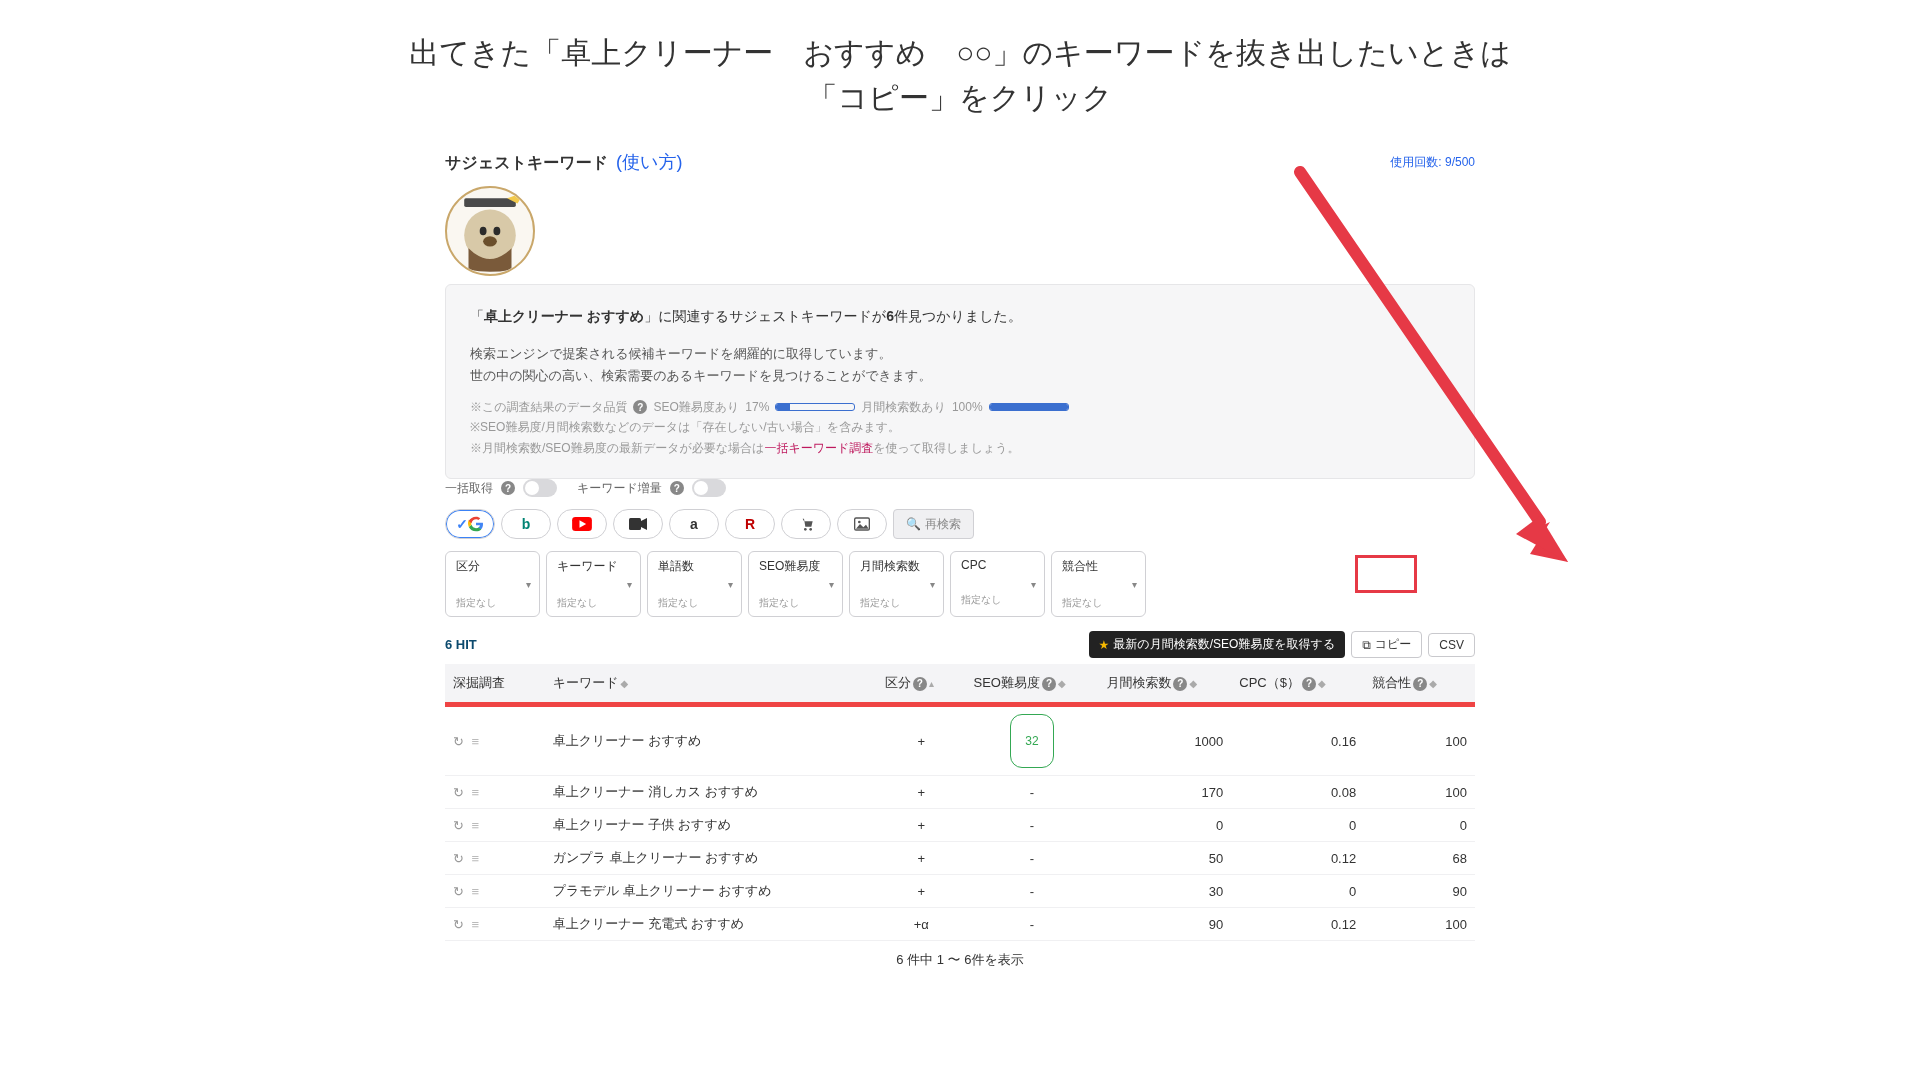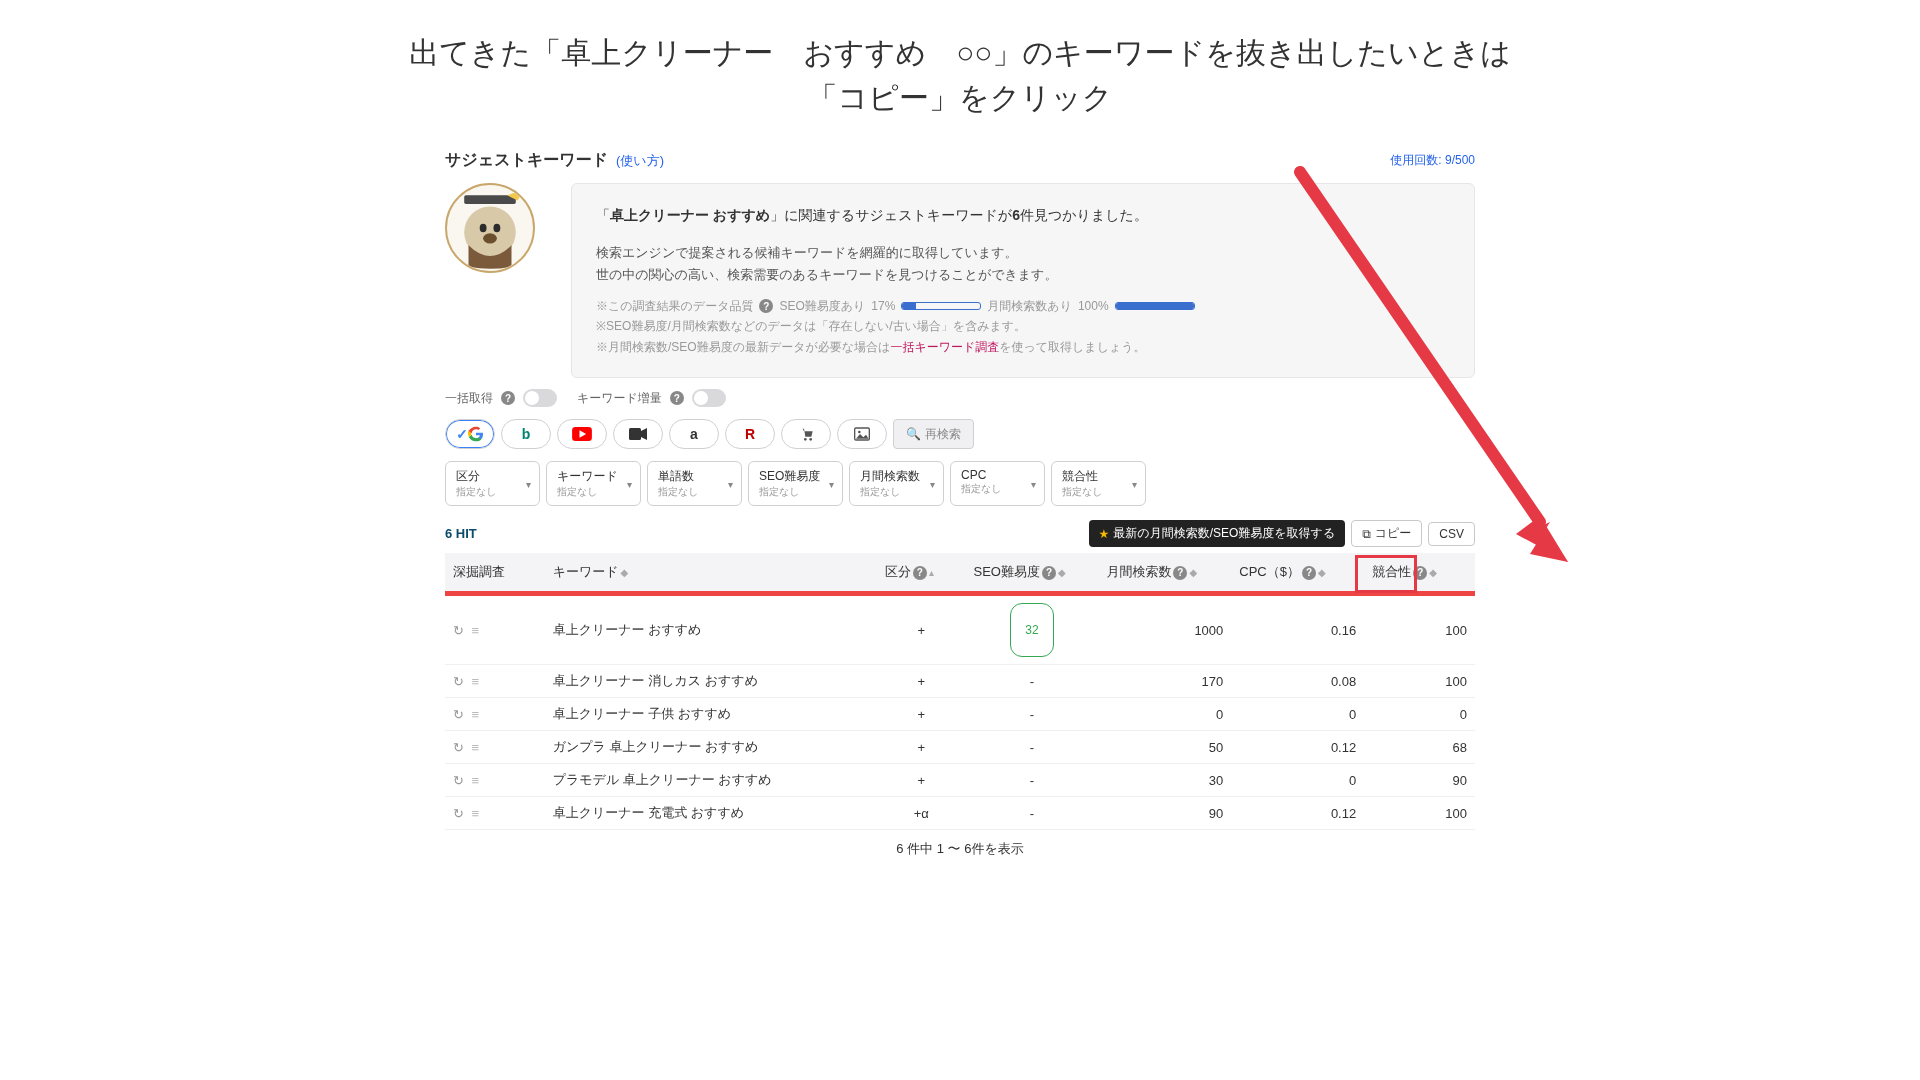--- a/index.html
+++ b/index.html
@@ -33,23 +33,23 @@
   z-index: 10;
 }
 .header-row {
   display: flex;
   justify-content: space-between;
   align-items: center;
   margin-bottom: 12px;
 }
 .title-area { display: flex; align-items: baseline; gap: 8px; }
 .title { font-size: 16px; font-weight: 700; color: #333; }
-.howto-link { font-size: 13px; color: #2563eb; text-decoration: none; }
+.howto-link { font-size: 18px; color: #2563eb; text-decoration: none; }
 .usage { font-size: 12px; color: #2563eb; }
-.info-block { display: flex; gap: 36px; margin-bottom: 11px; }
+.info-block { display: flex; gap: 8px; margin-bottom: 0; flex-direction: column; }
 .avatar {
   width: 90px; height: 90px; border-radius: 50%;
   border: 2px solid #c9a76a;
   overflow: hidden;
   flex-shrink: 0;
   display: flex; align-items: center; justify-content: center;
   background: #faf7f1;
 }
 .info-card {
   flex: 1;
@@ -100,21 +100,21 @@
   display: flex; align-items: center; gap: 4px;
 }
 
 .filter-row { display: flex; gap: 6px; margin-bottom: 14px; }
 .filter-chip {
   border: 1px solid #d0d0d4; border-radius: 6px; padding: 6px 10px;
   display: flex; flex-direction: column; min-width: 95px; cursor: pointer;
   position: relative; background: #fff;
 }
 .filter-chip .fl { font-size: 12px; color: #333; }
-.filter-chip .fv { font-size: 10px; color: #999; }
+.filter-chip .fv { font-size: 10px; color: #999; margin-top: 21px; }
 .filter-chip::after {
   content: "▾"; position: absolute; right: 8px; top: 50%; transform: translateY(-50%);
   font-size: 10px; color: #888;
 }
 
 .hit-row { display: flex; justify-content: space-between; align-items: center; margin-bottom: 6px; }
 .hit-label { font-size: 13px; font-weight: 700; color: #0c4a6e; }
 .hit-actions { display: flex; gap: 6px; align-items: center; }
 .star-btn {
   background: #222; color: #fff; border: none; border-radius: 4px;

